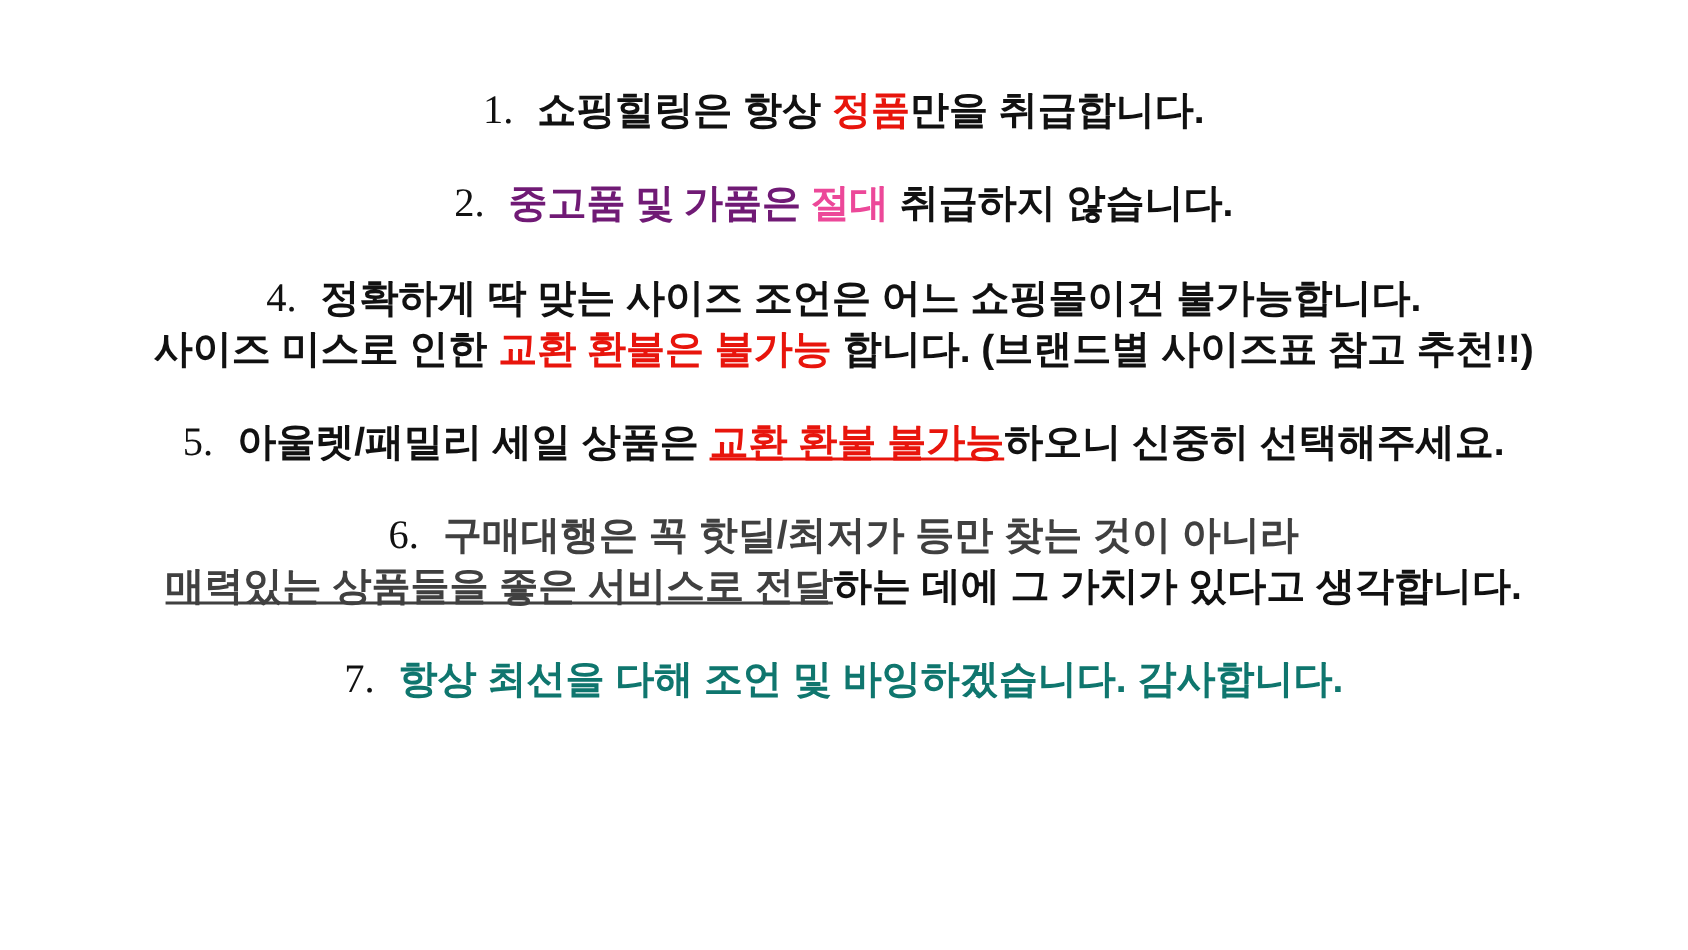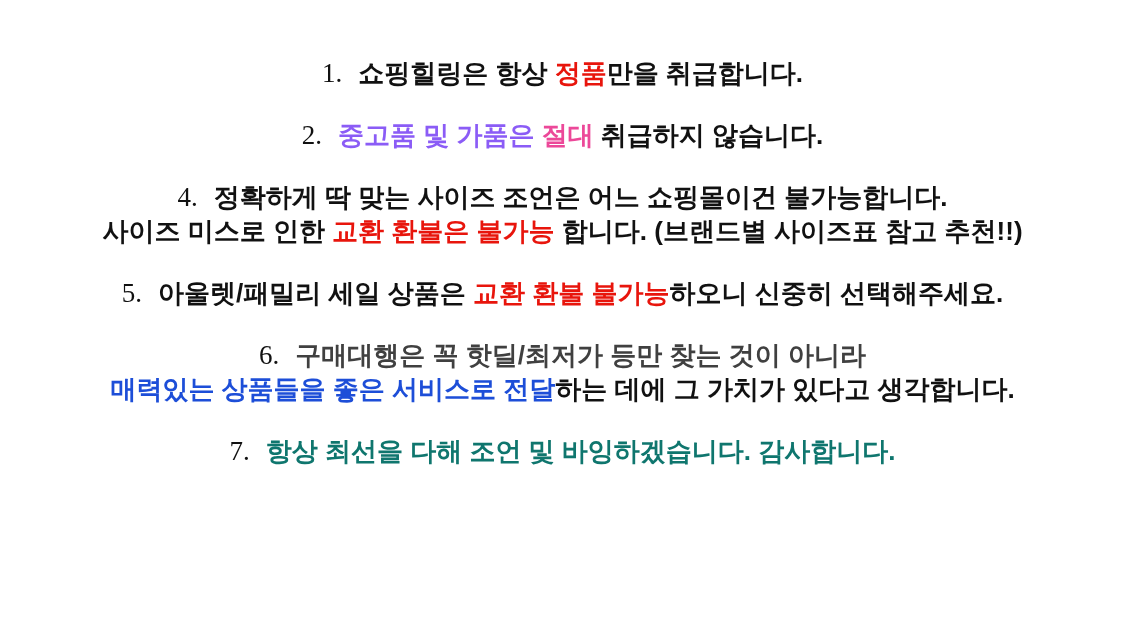--- a/index.html
+++ b/index.html
@@ -42,41 +42,41 @@
 </head>
 <body>
 
 <div class="notice">
 
   <div class="line item first">
     <span class="num">1.</span><span class="seg" style="color: rgb(17, 17, 17);">쇼핑힐링은 항상 </span><span class="seg" style="color: rgb(232, 21, 12);">정품</span><span class="seg" style="color: rgb(17, 17, 17);">만을 취급합니다.</span>
   </div>
 
   <div class="line item">
-    <span class="num">2.</span><span class="seg" style="color: #8b5cf6;">중고품 및 가품은 </span><span class="seg" style="color: #ec4899;">절대</span><span class="seg" style="color: rgb(17, 17, 17); text-align: center;"> 취급하지 않습니다.</span>
+    <span class="num">2.</span><span class="seg" style="color: #701a75; font-family: Liberation Serif, serif;">중고품 및 가품은 </span><span class="seg" style="color: #ec4899;">절대</span><span class="seg" style="color: rgb(17, 17, 17); text-align: center;"> 취급하지 않습니다.</span>
   </div>
 
 
   <div class="line item">
     <span class="num">4.</span><span class="seg" style="color: rgb(17, 17, 17);">정확하게 딱 맞는 사이즈 조언은 어느 쇼핑몰이건 불가능합니다.</span>
   </div>
 
   <div class="line cont">
     <span class="seg" style="color: rgb(17, 17, 17);">사이즈 미스로 인한 </span><span class="seg" style="color: rgb(232, 21, 12);">교환 환불은 불가능</span><span class="seg" style="color: rgb(17, 17, 17);"> 합니다. (브랜드별 사이즈표 참고 추천!!)</span>
   </div>
 
   <div class="line item">
-    <span class="num">5.</span><span class="seg" style="color: rgb(17, 17, 17);">아울렛/패밀리 세일 상품은 </span><span class="seg" style="color: rgb(232, 21, 12);">교환 환불 불가능</span><span class="seg" style="color: rgb(17, 17, 17);">하오니 신중히 선택해주세요.</span>
+    <span class="num">5.</span><span class="seg" style="color: rgb(17, 17, 17);">아울렛/패밀리 세일 상품은 </span><span class="seg" style="color: rgb(232, 21, 12); text-decoration: underline;">교환 환불 불가능</span><span class="seg" style="color: rgb(17, 17, 17);">하오니 신중히 선택해주세요.</span>
   </div>
 
   <div class="line item">
     <span class="num">6.</span><span class="seg" style="color: #404040;">구매대행은 꼭 핫딜/최저가 등만 찾는 것이 아니라</span>
   </div>
 
   <div class="line cont">
-    <span class="seg" style="color: #1d4ed8;">매력있는 상품들을 좋은 서비스로 전달</span><span class="seg" style="color: rgb(17, 17, 17);">하는 데에 그 가치가 있다고 생각합니다.</span>
+    <span class="seg" style="color: #404040; text-decoration: underline;">매력있는 상품들을 좋은 서비스로 전달</span><span class="seg" style="color: rgb(17, 17, 17);">하는 데에 그 가치가 있다고 생각합니다.</span>
   </div>
 
   <div class="line item">
     <span class="num">7.</span><span class="seg" style="color: #0f766e;">항상 최선을 다해 조언 및 바잉하겠습니다. 감사합니다.</span>
   </div>
 
 </div>
 
 </body></html>

